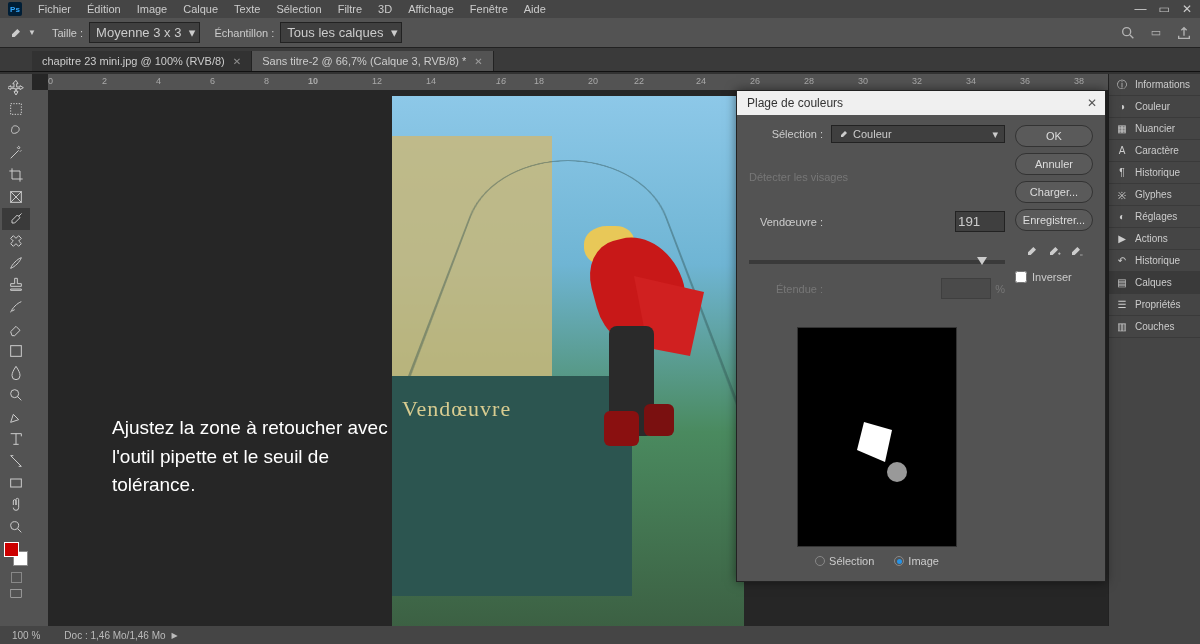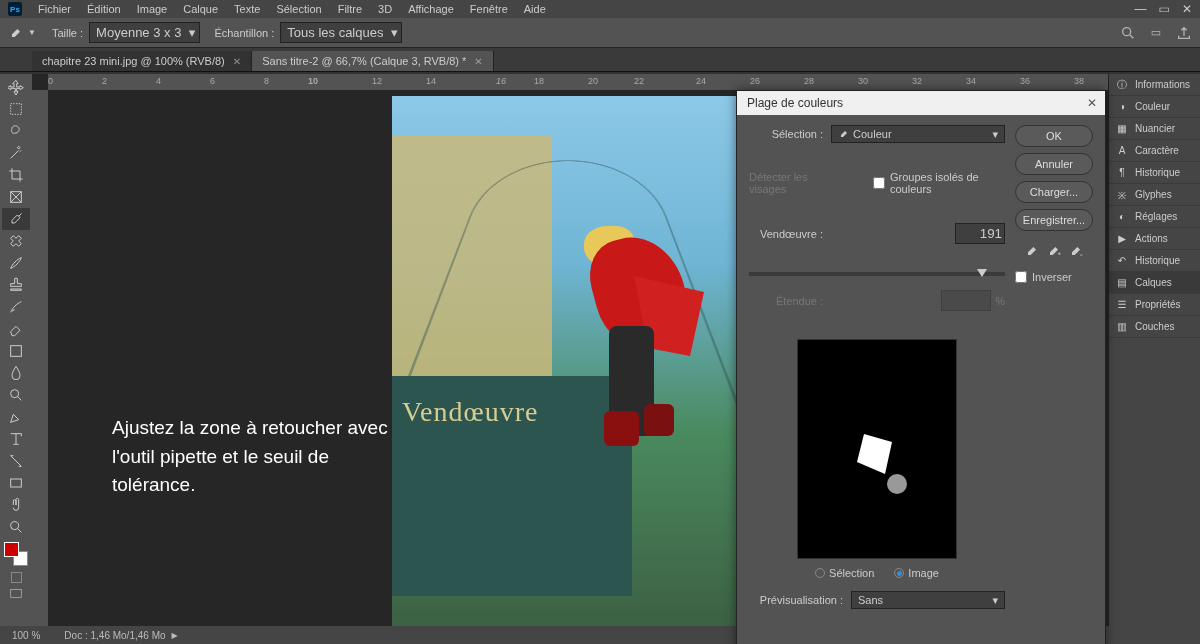--- a/index.html
+++ b/index.html
@@ -31,21 +31,21 @@
 .quick-row { display:flex; gap:2px; margin-top:6px; }
 .quick { width:11px; height:11px; border:1px solid #888; }
 .canvas-area { flex:1; background:#262626; position:relative; overflow:hidden; }
 .ruler-h { height:16px; background:#535353; position:absolute; top:0; left:16px; right:0; display:flex; font-size:9px; color:#aaa; }
 .ruler-h span { position:absolute; top:2px; }
 .ruler-v { width:16px; background:#535353; position:absolute; top:16px; bottom:0; left:0; }
 .canvas-image { position:absolute; top:22px; left:360px; width:352px; height:560px; background:linear-gradient(180deg, #8dc8e8 0%, #6fb5d4 30%, #4a8a5f 60%, #3a5a3f 100%); overflow:hidden; }
 .build { position:absolute; inset:0; }
 .build .arch { position:absolute; top:0; left:50%; width:220px; height:300px; border-top:3px solid #2a4a4a; border-left:2px solid #2a4a4a; border-right:2px solid #2a4a4a; transform:translate(-50%,0) perspective(200px) rotateX(35deg); border-radius:120px 120px 0 0; opacity:.4; }
 .build .store { position:absolute; bottom:60px; left:0; width:240px; height:220px; background:#2c5550; }
-.store .sign { position:absolute; top:20px; left:10px; font-family:serif; font-size:28px; color:#d8cc90; letter-spacing:1px; }
+.store .sign { position:absolute; top:20px; left:10px; font-family:serif; font-size:22px; color:#d8cc90; letter-spacing:1px; }
 .build .facade { position:absolute; top:40px; left:0; width:160px; height:280px; background:#c9b87a; opacity:.85; }
 .char { position:absolute; top:130px; right:40px; width:130px; height:220px; }
 .char .coat { position:absolute; top:10px; left:20px; width:90px; height:110px; background:#c81818; border-radius:40% 60% 50% 50%; transform:rotate(-15deg); }
 .char .coat2 { position:absolute; top:50px; right:0; width:70px; height:80px; background:#d02020; clip-path:polygon(0 0,100% 20%,80% 100%,20% 90%); }
 .char .legs { position:absolute; top:100px; left:35px; width:45px; height:110px; background:#2a2a2a; border-radius:8px; }
 .char .boot { position:absolute; bottom:0; left:30px; width:35px; height:35px; background:#8a1010; border-radius:6px; }
 .char .boot2 { position:absolute; bottom:10px; right:30px; width:30px; height:32px; background:#7a1010; border-radius:6px; }
 .char .hair { position:absolute; top:0; left:10px; width:50px; height:40px; background:#e8c858; border-radius:50% 40% 60% 50%; }
 .overlay-text { position:absolute; top:340px; left:80px; width:280px; color:#fff; font-size:19px; font-weight:300; line-height:1.5; }
 .right-panels { width:92px; background:#454545; display:flex; flex-direction:column; border-left:1px solid #222; }
@@ -60,21 +60,21 @@
 .dlg-title .close { position:absolute; right:8px; cursor:pointer; color:#555; }
 .dlg-body { padding:10px 12px 14px; display:flex; gap:10px; }
 .dlg-left { flex:1; }
 .dlg-row { display:flex; align-items:center; margin-bottom:28px; font-size:11px; }
 .dlg-label { width:74px; text-align:right; margin-right:8px; color:#ccc; }
 .dlg-label.dis { color:#777; }
 .dlg-sel { flex:1; background:#3f3f3f; border:1px solid #222; padding:2px 6px; color:#ccc; position:relative; }
 .dlg-sel::after { content:"▾"; position:absolute; right:6px; }
 .dlg-check { display:flex; align-items:center; gap:5px; }
 .dlg-check input { width:12px; height:12px; }
-.dlg-num { width:50px; background:#3f3f3f; border:1px solid #222; color:#ccc; text-align:right; padding:2px; }
+.dlg-num { width:50px; background:#3f3f3f; border:1px solid #222; color:#ccc; text-align:left; padding:2px; }
 .slider { height:4px; background:#3a3a3a; position:relative; margin:2px 0 14px; }
 .slider .thumb { position:absolute; top:-3px; right:18px; width:0; height:0; border-left:5px solid transparent; border-right:5px solid transparent; border-top:8px solid #ccc; }
 .preview-box { width:160px; height:220px; background:#000; margin:8px auto; border:1px solid #333; display:flex; align-items:center; justify-content:center; }
 .preview-shape { width:60px; height:90px; position:relative; }
 .preview-shape::before { content:""; position:absolute; top:30px; left:10px; width:35px; height:40px; background:#fff; clip-path:polygon(20% 0,100% 20%,80% 100%,0 70%); }
 .preview-shape::after { content:""; position:absolute; bottom:0; right:0; width:20px; height:20px; background:#fff; border-radius:50%; opacity:.6; }
 .radios { display:flex; gap:20px; justify-content:center; font-size:11px; }
 .radio { display:flex; align-items:center; gap:4px; }
 .radio .dot { width:10px; height:10px; border:1px solid #888; border-radius:50%; display:flex; align-items:center; justify-content:center; }
 .radio.sel .dot::after { content:""; width:5px; height:5px; background:#2793e6; border-radius:50%; }
@@ -367,24 +367,20 @@
         <div class="dlg-label">Sélection :</div>
         <div class="dlg-sel">
           <svg width="12" height="12" viewBox="0 0 24 24" fill="#ccc" style="vertical-align:-2px">
               <path d="M20 4l-4 4-2-2-8 8v4h4l8-8-2-2 4-4z"></path>
             </svg>
           <span>Couleur</span>
         </div>
       </div>
       <div class="dlg-row" style="gap:29px">
         <span class="dlg-label dis" style="width:auto;text-align:left">Détecter les visages</span>
-        <label class="dlg-check">
-            <input type="checkbox" style="">
-            <span>Groupes isolés de couleurs</span>
-          </label>
       </div>
       <div class="dlg-row">
         <div class="dlg-label">Vendœuvre :</div>
         <div style="flex:1"></div>
         <input class="dlg-num" value="191" style="">
       </div>
       <div class="slider">
           <div class="thumb"></div>
         </div>
       <div class="dlg-row">
@@ -398,24 +394,20 @@
         </div>
       <div class="radios">
         <label class="radio">
             <span class="dot"></span>
             <span>Sélection</span>
           </label>
         <label class="radio sel">
             <span class="dot"></span>
             <span>Image</span>
           </label>
-      </div>
-      <div class="dlg-row" style="margin-top:12px">
-        <div class="dlg-label" style="width:94px">Prévisualisation :</div>
-        <div class="dlg-sel"><span>Sans</span></div>
       </div>
     </div>
     <div class="dlg-right">
       <div class="dlg-btn">OK</div>
       <div class="dlg-btn">Annuler</div>
       <div class="dlg-btn">Charger...</div>
       <div class="dlg-btn">Enregistrer...</div>
       <div class="eyedrops">
         <svg viewBox="0 0 24 24" fill="#ccc">
             <path d="M20 4l-4 4-2-2-8 8v4h4l8-8-2-2 4-4z"></path>

